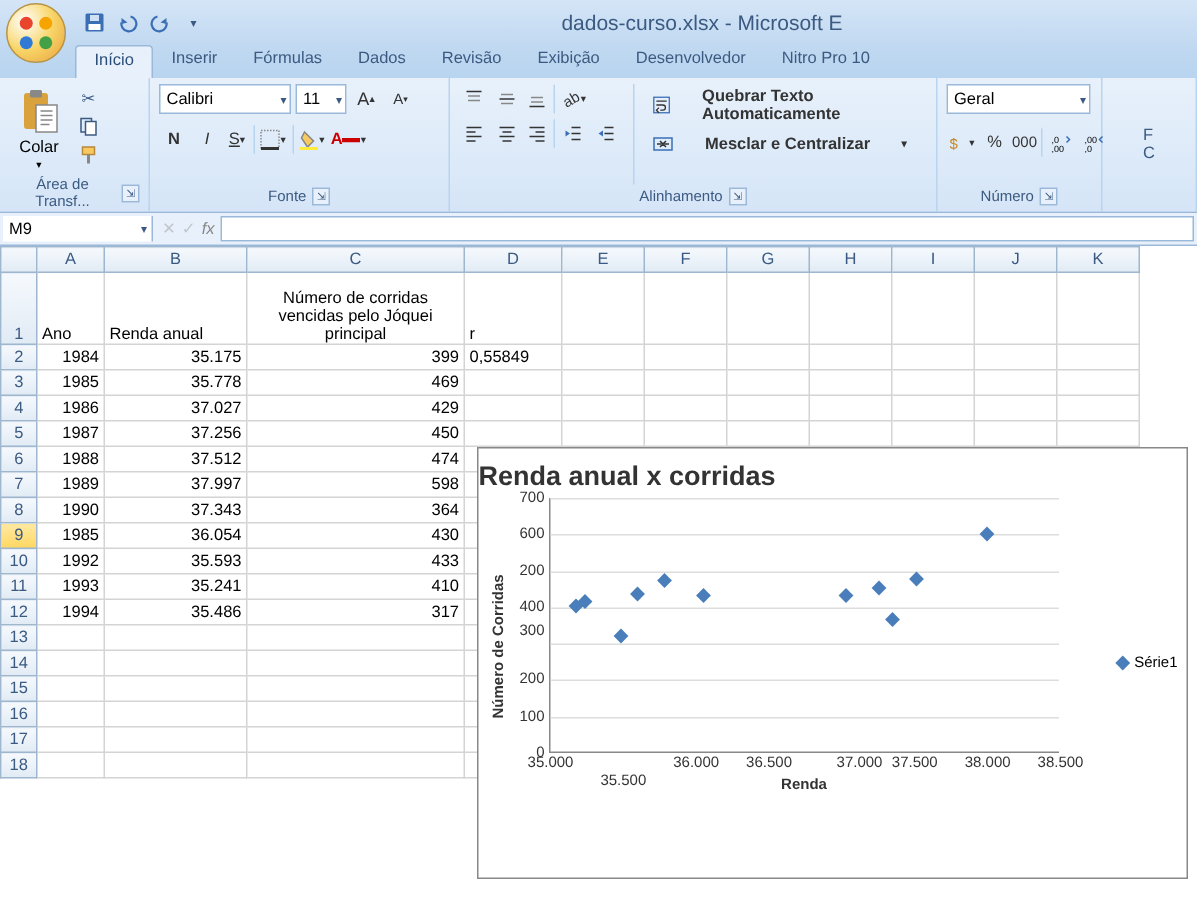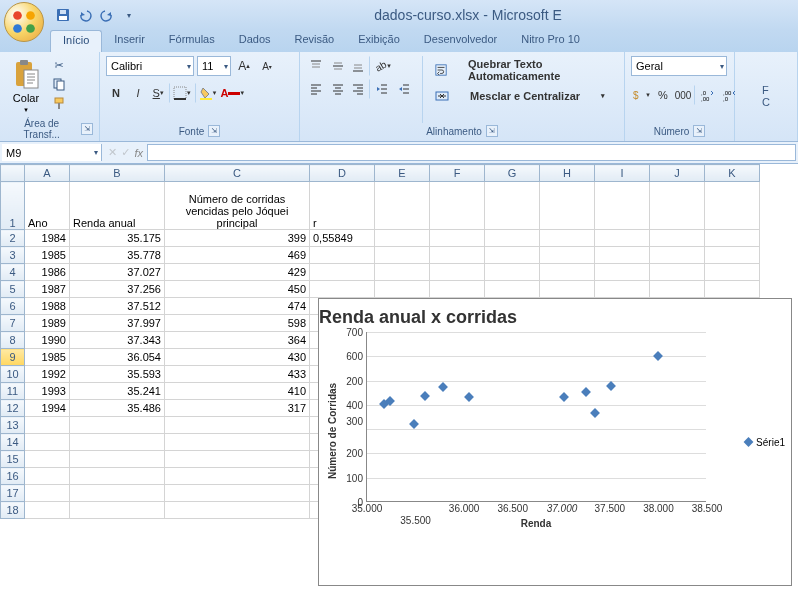--- a/index.html
+++ b/index.html
@@ -669,21 +669,21 @@
             <div class="gridline" style="top: 48.5714px;"></div>
             <div class="ytick" style="top: 48.5714px;">200</div>
             <div class="gridline" style="top: 24.2857px;"></div>
             <div class="ytick" style="top: 24.2857px;">600</div>
             <div class="gridline" style="top: 0px;"></div>
             <div class="ytick" style="top: 0px;">700</div>
             <div class="xtick" style="left: 0px;">35.000</div>
             <div class="xtick" style="left: 48.5714px; margin-top: 12px;">35.500</div>
             <div class="xtick" style="left: 97.1429px;">36.000</div>
             <div class="xtick" style="left: 145.714px;">36.500</div>
-            <div class="xtick" style="left: 195px; font-style: italic;">37.000</div>
+            <div class="xtick" style="left: 206px;">37.000</div>
             <div class="xtick" style="left: 242.857px;">37.500</div>
             <div class="xtick" style="left: 291.429px;">38.000</div>
             <div class="xtick" style="left: 340px;">38.500</div>
             <div class="pt" style="left: 17px; bottom: 96.9px;"></div>
             <div class="pt" style="left: 75.5771px; bottom: 113.9px;"></div>
             <div class="pt" style="left: 196.909px; bottom: 104.186px;"></div>
             <div class="pt" style="left: 219.154px; bottom: 109.286px;"></div>
             <div class="pt" style="left: 244.023px; bottom: 115.114px;"></div>
             <div class="pt" style="left: 291.137px; bottom: 145.229px;"></div>
             <div class="pt" style="left: 227.606px; bottom: 88.4px;"></div>

